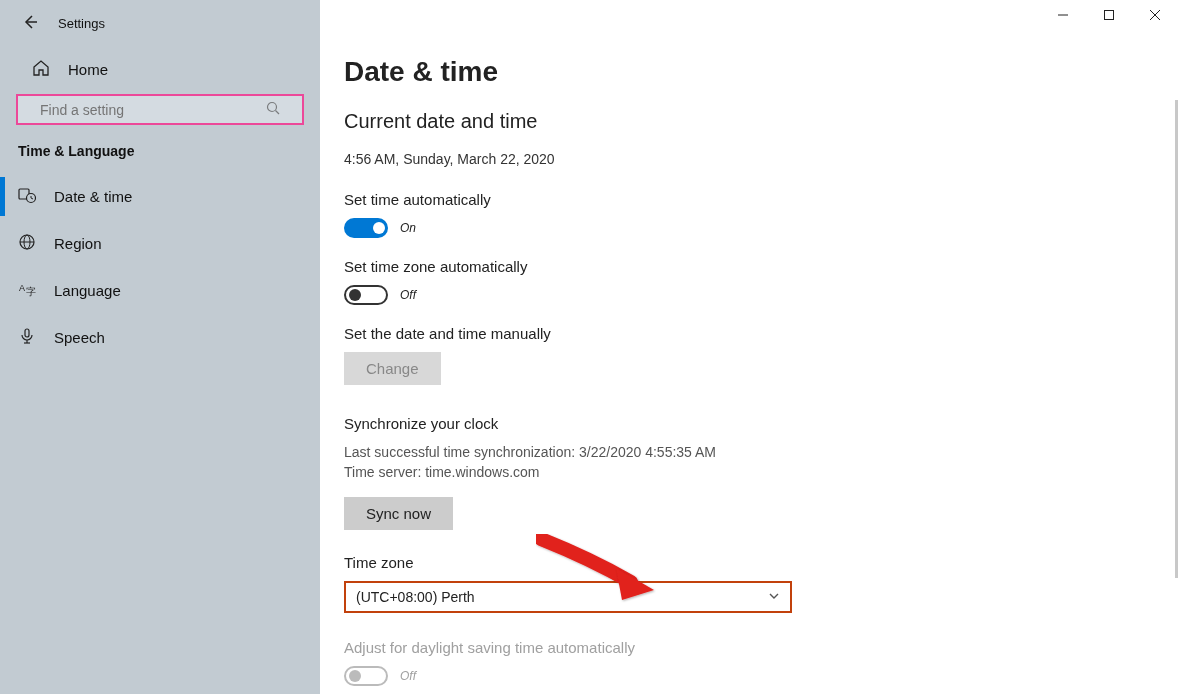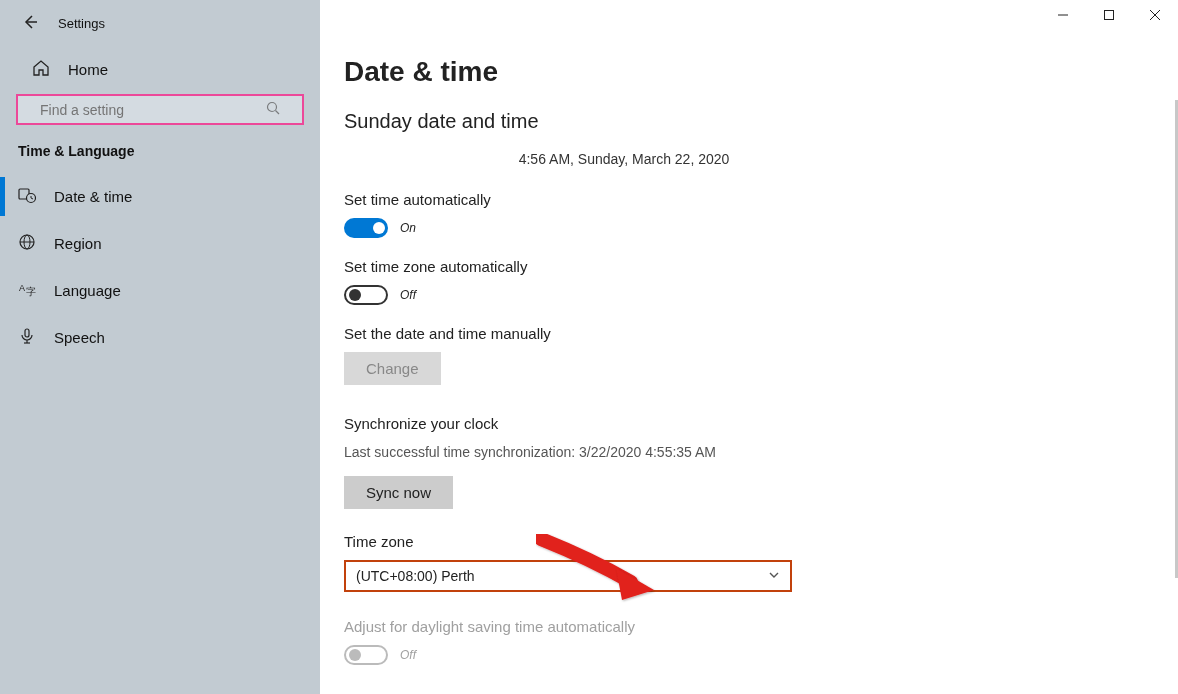--- a/index.html
+++ b/index.html
@@ -20,21 +20,21 @@
   .search input { border: none; background: transparent; outline: none; font-size: 14px; color: #555; width: 85%; }
   .search svg { width: 14px; height: 14px; opacity: .7; }
   .sb-section { font-weight: 600; font-size: 14px; padding: 0 0 14px 18px; }
   .sb-item { display: flex; align-items: center; gap: 18px; padding: 13px 0 13px 18px; font-size: 15px; position: relative; }
   .sb-item.active::before { content: ""; position: absolute; left: 0; top: 4px; bottom: 4px; width: 5px; background: #0078d4; }
   .sb-item svg { width: 18px; height: 18px; flex-shrink: 0; }
   .main { flex: 1; display: flex; padding: 56px 0 0 24px; position: relative; }
   .content { width: 560px; }
   .page-title { font-size: 28px; font-weight: 600; color: #222; margin-bottom: 22px; }
   .subhead { font-size: 20px; color: #222; margin-bottom: 18px; font-weight: 400; }
-  .datetime { font-size: 14px; color: #333; margin-bottom: 24px; text-align: center; }
+  .datetime { font-size: 14px; color: #333; margin-bottom: 24px; }
   .label { font-size: 15px; color: #222; margin-bottom: 10px; }
   .label.disabled { color: #a0a0a0; }
   .toggle-row { display: flex; align-items: center; gap: 12px; margin-bottom: 20px; }
   .toggle { width: 44px; height: 20px; border-radius: 10px; position: relative; cursor: pointer; }
   .toggle.on { background: #0078d4; }
   .toggle.on .knob { background: #fff; right: 3px; }
   .toggle.off { background: #fff; border: 2px solid #333; }
   .toggle.off .knob { background: #333; left: 3px; }
   .toggle.disabled { background: #fff; border: 2px solid #bbb; cursor: default; }
   .toggle.disabled .knob { background: #bbb; left: 3px; }
@@ -150,21 +150,21 @@
               <line x1="6" y1="16" x2="12" y2="16" stroke="#222" stroke-width="1.2"></line>
             </svg>
         </span>
         <span>Speech</span>
       </div>
     </div>
 
     <div class="main">
       <div class="content">
         <h1 class="page-title">Date &amp; time</h1>
-        <h2 class="subhead">Sunday date and time</h2>
+        <h2 class="subhead">Current date and time</h2>
         <div class="datetime">4:56 AM, Sunday, March 22, 2020</div>
 
         <div class="label">Set time automatically</div>
         <div class="toggle-row">
           <div class="toggle on">
               <div class="knob"></div>
             </div>
           <span class="toggle-state">On</span>
         </div>
 
@@ -177,20 +177,21 @@
         </div>
 
         <div class="label">Set the date and time manually</div>
         <button class="btn disabled">Change</button>
 
         <div class="spacer-20"></div>
         <div class="sync-block">
           <div class="label">Synchronize your clock</div>
           <div class="sync-info">
             <div>Last successful time synchronization: 3/22/2020 4:55:35 AM</div>
+            <div>Time server: time.windows.com</div>
           </div>
           <button class="btn">Sync now</button>
         </div>
 
         <div class="label">Time zone</div>
         <div class="dropdown">
           <span>(UTC+08:00) Perth</span>
           <span>
             <svg viewBox="0 0 12 12">
                 <path d="M2 4 L6 8 L10 4" fill="none" stroke="#555" stroke-width="1.4"></path>

